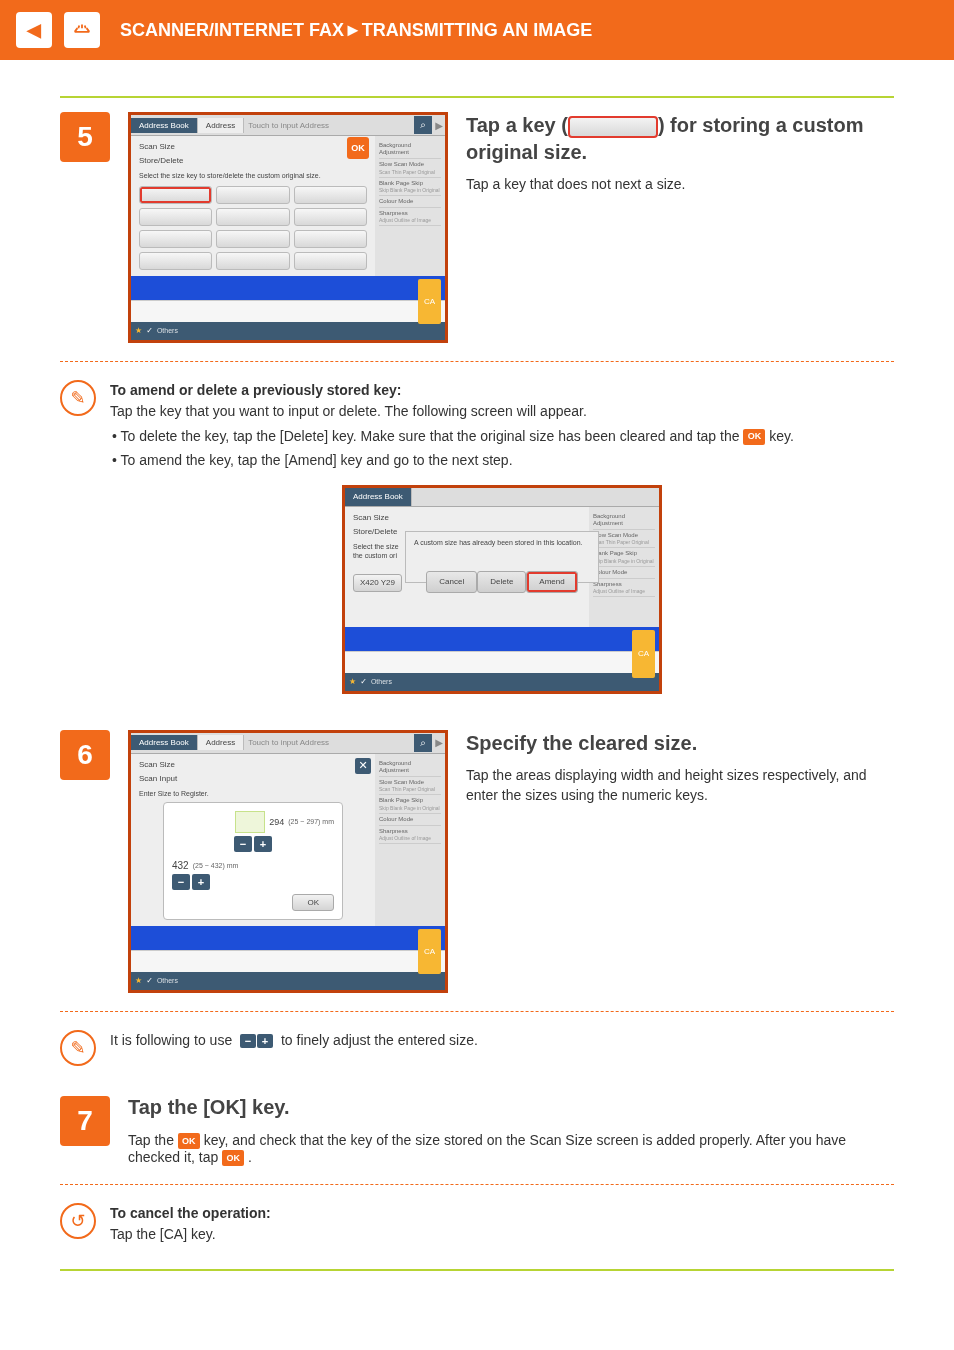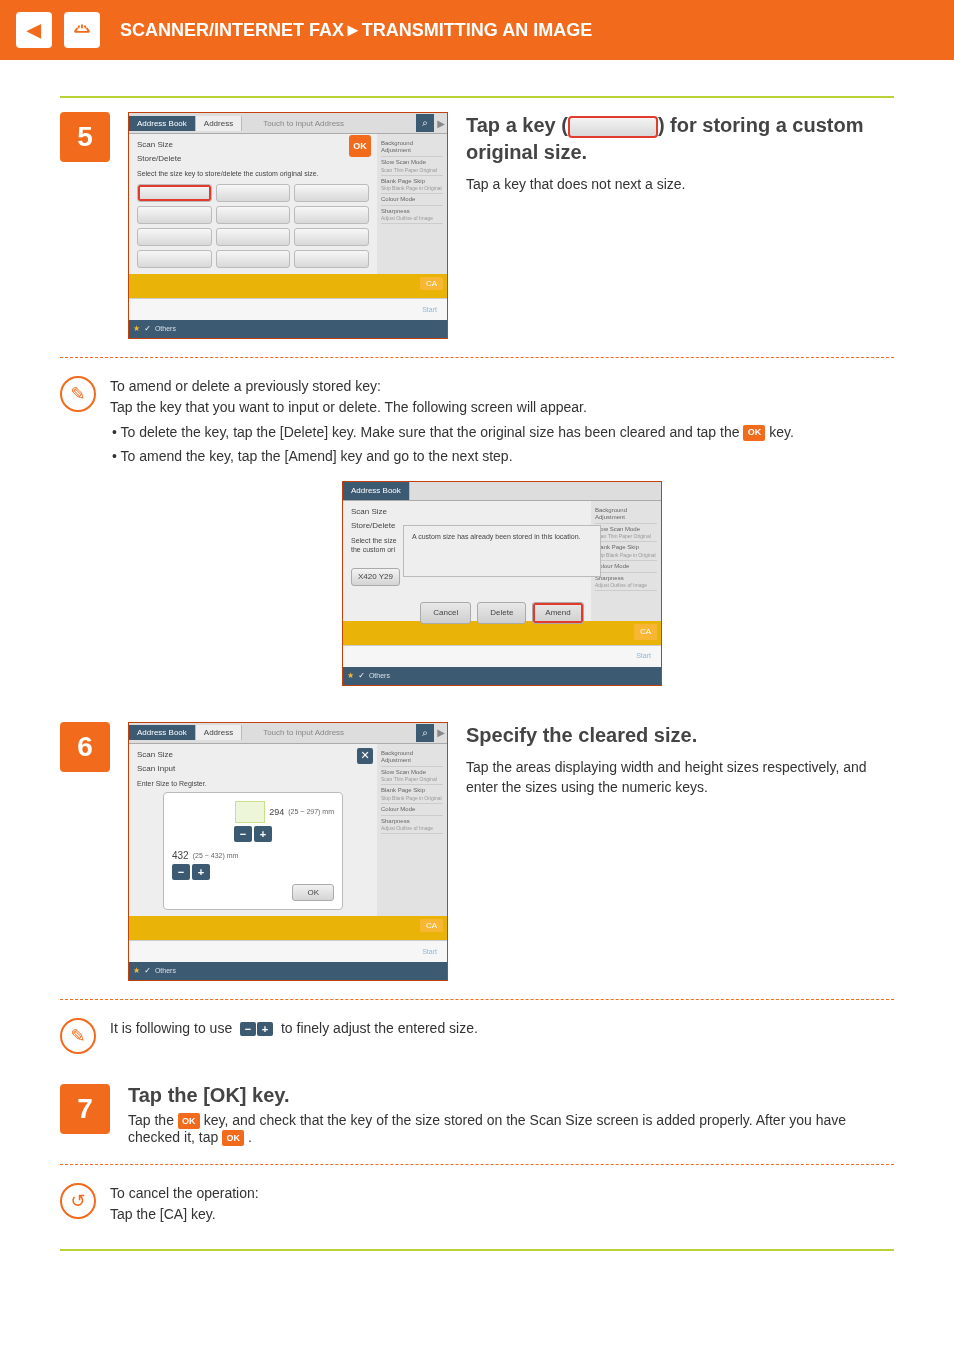--- a/index.html
+++ b/index.html
@@ -7,75 +7,75 @@
   .topbar{background:#f26a1b;height:60px;display:flex;align-items:center;padding:0 16px;color:#fff;font-weight:bold;font-size:18px}
   .top-arrow{width:36px;height:36px;background:#fff;border-radius:4px;display:flex;align-items:center;justify-content:center;margin-right:12px;font-size:18px;color:#f26a1b}
   .top-icon{width:36px;height:36px;background:#fff;border-radius:4px;display:flex;align-items:center;justify-content:center;margin-right:20px;color:#f26a1b}
 
   .page{padding:30px 60px 30px 60px}
   hr.green-thin{border:none;border-top:2px solid #b7d434;margin:6px 0 14px}
 
   .step5-row{display:flex;gap:18px;align-items:flex-start}
   .step-num{width:50px;height:50px;background:#f26a1b;color:#fff;font-size:28px;font-weight:bold;display:flex;align-items:center;justify-content:center;border-radius:4px;flex-shrink:0}
 
-  .mock{width:320px;border:1px solid #c2410c;background:#eab308;font-size:8px;color:#444;position:relative}
+  .mock{width:320px;border:3px solid #c2410c;background:#1d4ed8;font-size:8px;color:#444;position:relative}
   .mock .tabs{display:flex;align-items:center;background:#ddd;border-bottom:1px solid #aaa}
   .mock .tab{padding:3px 8px;border-right:1px solid #bbb;background:#ccc}
   .mock .tab.active{background:#3d5a73;color:#fff}
-  .mock .hint{color:#888;padding:3px 21px;flex:1}
+  .mock .hint{color:#888;padding:3px 4px;flex:1}
   .mock .search{width:18px;height:18px;background:#3d5a73;color:#fff;display:flex;align-items:center;justify-content:center;font-size:10px;margin:1px}
   .mock .arrow-r{width:12px;display:flex;align-items:center;justify-content:center;font-size:10px;color:#888}
   .mock-body{display:flex}
   .mock-left{flex:1;padding:6px 8px;background:#eee}
   .mock-left .title{font-size:8px;margin-bottom:4px;line-height:1.3}
   .mock-left .subtitle{font-size:7px;margin-bottom:4px;line-height:1.3}
   .slot-grid{display:grid;grid-template-columns:repeat(3,1fr);gap:4px;margin-top:6px}
   .slot{height:18px;background:linear-gradient(#f7f7f7,#d8d8d8);border:1px solid #bbb;border-radius:3px}
   .slot.red{box-shadow:inset 0 0 0 2px #e23b2e}
 
   .mock-right{width:70px;background:#e2e2e2;padding:4px 4px;font-size:6px;color:#666}
   .mock-right .r-item{padding:2px 0;border-bottom:1px solid #ccc;line-height:1.2}
   .mock-right .r-sub{font-size:5px;color:#999}
 
   .mock .ok-big{position:absolute;top:22px;right:76px;width:22px;height:22px;background:#f26a1b;color:#fff;font-size:9px;display:flex;align-items:center;justify-content:center;border-radius:3px;font-weight:bold}
-  .mock .ca{position:absolute;right:4px;color:#fff;background:#f7b733;padding:2px 6px;border-radius:2px;font-size:8px}
+  .mock .ca{position:absolute;right:4px;color:#fff;background:#f7b733;padding:18px 6px;border-radius:2px;font-size:8px}
 
   .mock-foot{background:#3d5a73;height:18px;display:flex;align-items:center;padding:0 4px;gap:4px;color:#fff}
   .mock-foot .star{color:#f7b733}
   .mock-foot .others{font-size:7px;opacity:.8}
   .mock .start-area{height:22px;background:#f6f6f6;border-top:1px solid #ccc;display:flex;align-items:center;justify-content:flex-end;padding:0 10px;font-size:7px;color:#8fb8d8}
 
   .step-text{flex:1;font-size:16px;color:#333}
   .step-text h3{font-weight:bold;color:#444;font-size:20px;margin-bottom:8px;line-height:1.35}
   .step-text p{font-size:14px;line-height:1.45}
 
   .dashed{border-top:1px dashed #f26a1b;margin:18px 0}
 
   .note-row{display:flex;gap:14px;align-items:flex-start}
   .pencil-badge,.back-badge{width:36px;height:36px;border-radius:50%;border:2px solid #f26a1b;display:flex;align-items:center;justify-content:center;color:#f26a1b;font-size:18px;flex-shrink:0}
   .note-block{flex:1;font-size:14px;line-height:1.5}
-  .note-block b{font-weight:normal}
+  .note-block b{font-weight:bold}
   .note-block ul{list-style:none;margin-top:4px}
   .note-block li{padding-left:2px;margin-top:3px}
   .inline-ok{display:inline-flex;width:22px;height:16px;background:#f26a1b;color:#fff;font-size:9px;align-items:center;justify-content:center;border-radius:2px;vertical-align:middle;font-weight:bold}
 
   .popup{position:absolute;left:60px;right:60px;top:24px;bottom:44px;background:#eee;border:1px solid #bbb;padding:6px 8px;font-size:7px}
-  .popup .btns{display:flex;gap:6px;justify-content:center;margin-top:60px}
+  .popup .btns{display:flex;justify-content:center;margin-top:23px}
   .popup .btn{padding:4px 12px;background:linear-gradient(#e8e8e8,#cfcfcf);border:1px solid #aaa;border-radius:3px;font-size:8px}
   .popup .btn.red{box-shadow:inset 0 0 0 2px #e23b2e}
   .size-buttons{display:flex;gap:2px}
   .pm{width:18px;height:16px;background:#3d5a73;color:#fff;display:flex;align-items:center;justify-content:center;font-size:11px;border-radius:2px;font-weight:bold}
   .dim{font-size:7px;color:#666}
 
   .mini-pm{display:inline-flex;gap:1px;vertical-align:middle;margin:0 4px}
   .mini-pm span{width:16px;height:14px;background:#3d5a73;color:#fff;display:inline-flex;align-items:center;justify-content:center;font-size:11px;font-weight:bold;border-radius:2px}
 
   .step7{display:flex;gap:18px;align-items:flex-start;margin-top:30px}
   .step7 .body{flex:1;font-size:14px}
-  .step7 h3{font-size:20px;font-weight:bold;margin-bottom:5px;color:#444}
+  .step7 h3{font-size:20px;font-weight:bold;margin-bottom:13px;color:#444}
 
   .red-blank{display:inline-block;width:90px;height:22px;background:linear-gradient(#f3f3f3,#d8d8d8);border:2px solid #e23b2e;border-radius:4px;vertical-align:middle}
 </style>
 </head>
 <body>
 
 <div class="topbar">
   <div class="top-arrow">◀</div>
   <div class="top-icon">
     <svg width="22" height="22" viewBox="0 0 24 24" fill="none" stroke="#f26a1b" stroke-width="2">

